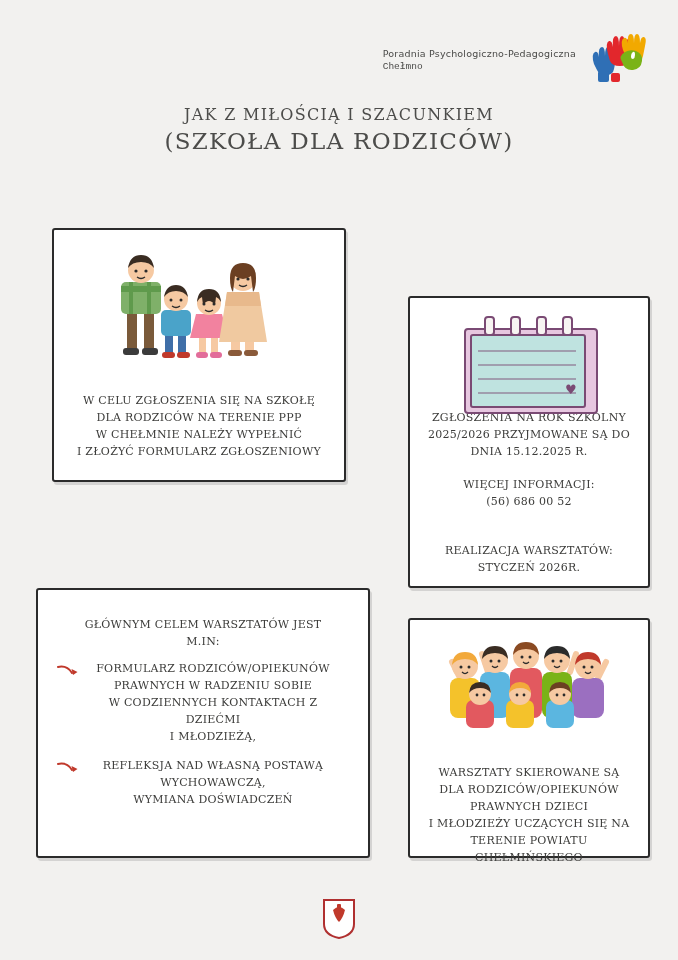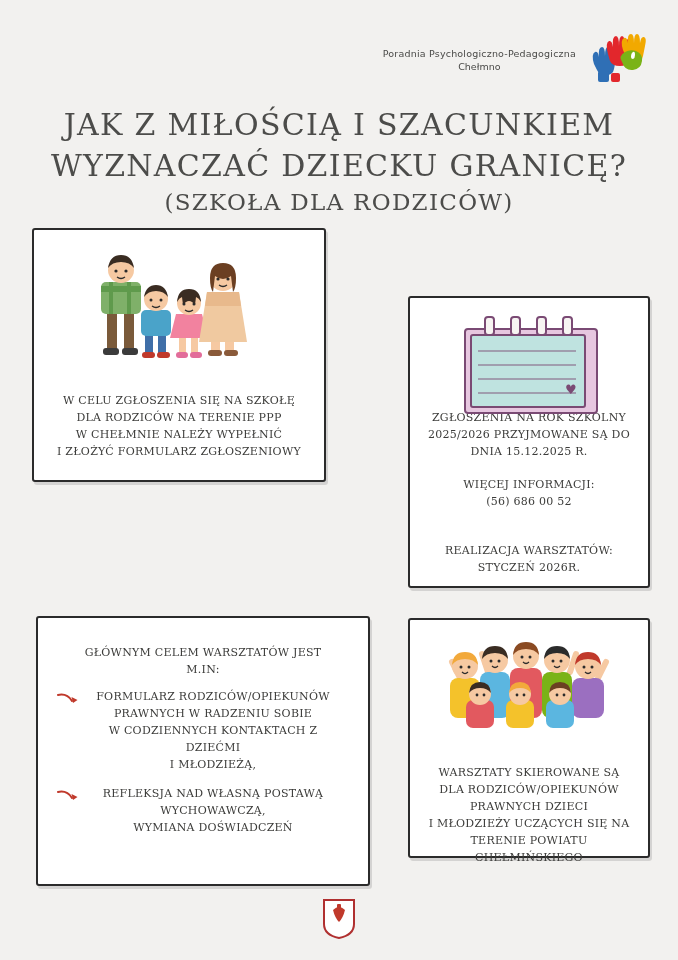--- a/index.html
+++ b/index.html
@@ -24,51 +24,51 @@
   
   .header {
     position: absolute;
     top: 34px;
     right: 28px;
     display: flex;
     align-items: center;
     gap: 10px;
   }
   .org-text {
-    text-align: center;
     line-height: 1.35;
   }
   .org-name {
     font-size: 9.5px;
     letter-spacing: 0.2px;
     color: #4a4a48;
     white-space: nowrap;
   }
   .org-city {
     font-size: 9.5px;
     color: #4a4a48;
+    font-family: Liberation Mono, monospace;
   }
   .logo {
     width: 64px;
     height: 54px;
     position: relative;
   }
 
   
   .title-block {
     position: absolute;
     top: 104px;
     left: 0;
     right: 0;
     text-align: center;
     color: #4c4c4a;
   }
   .title-line {
     font-family: "DejaVu Serif", serif;
-    font-size: 30px;
+    font-size: 16px;
     letter-spacing: 1.3px;
     line-height: 1.38;
     font-weight: 400;
   }
   .title-line.sub {
     font-size: 23px;
   }
 
   
   .box {
@@ -82,23 +82,23 @@
     position: absolute;
     inset: 0;
     padding: 10px 12px;
     box-sizing: border-box;
     display: flex;
     flex-direction: column;
     align-items: center;
     justify-content: flex-start;
   }
 
-  #box-family  { left: 32px;  top: 228px; width: 290px; height: 250px; }
+  #box-family  { left: 52px;  top: 228px; width: 290px; height: 250px; }
   #box-dates   { left: 408px; top: 296px; width: 238px; height: 288px; }
-  #box-goals   { left: 36px;  top: 588px; width: 330px; height: 266px; margin-top: 28px; }
+  #box-goals   { left: 36px;  top: 588px; width: 330px; height: 266px; }
   #box-target  { left: 408px; top: 618px; width: 238px; height: 236px; }
 
   .body-text {
     font-family: "DejaVu Serif", serif;
     font-size: 11px;
     line-height: 1.55;
     letter-spacing: 0.25px;
     text-align: center;
     color: #3c3c3a;
     white-space: pre-line;
@@ -234,21 +234,20 @@
           <path d="M45 23 q0 -4 2 -5 q2 -1 2 3 q0 3 -2 4 q-2 0 -2 -2z" fill="#ffffff"></path>
           <rect x="12" y="37" width="11" height="11" rx="2" fill="#2f6fb5"></rect>
           <rect x="25" y="39" width="9" height="9" rx="2" fill="#e2272c"></rect>
         </g>
       </svg>
     </div>
   </div>
 
   <div class="title-block">
     <div class="title-line">JAK Z MIŁOŚCIĄ I SZACUNKIEM</div>
-    <div class="title-line">WYZNACZAĆ DZIECKU GRANICĘ?</div>
     <div class="title-line sub">(SZKOŁA DLA RODZICÓW)</div>
   </div>
 
   <div class="box" id="box-family">
     <div class="box-inner">
       <div class="family-art">
         <svg width="200" height="130" viewBox="0 0 200 130">
 
           <g>
             <rect x="28" y="60" width="10" height="42" fill="#7a5a3a"></rect>

